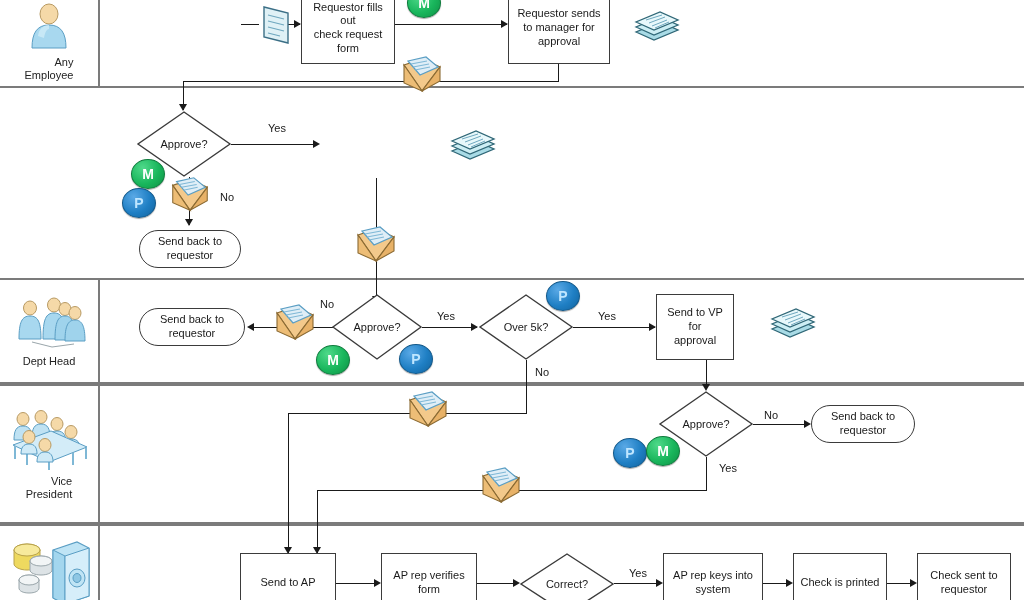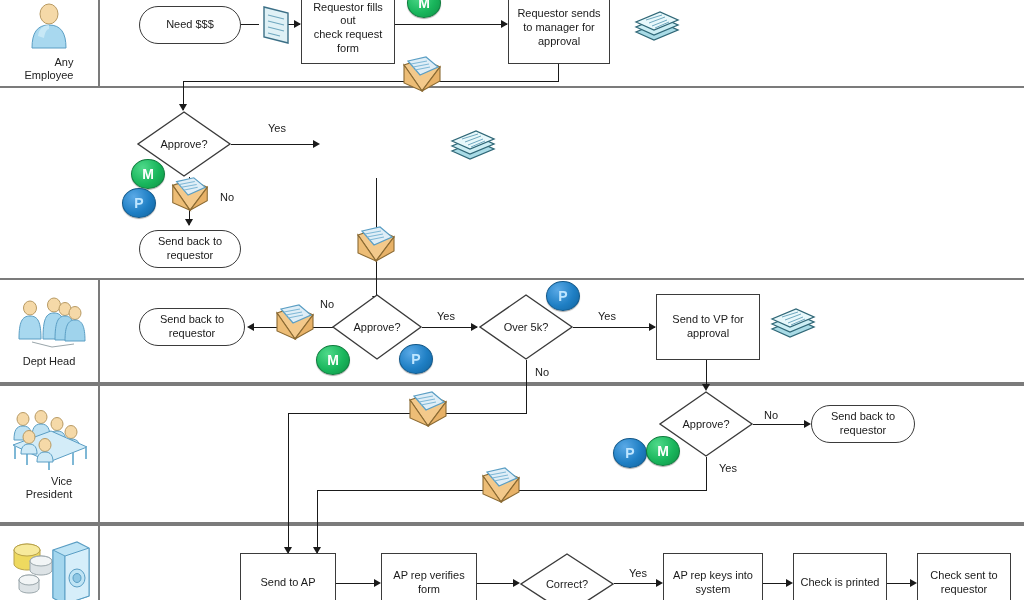--- a/index.html
+++ b/index.html
@@ -215,21 +215,20 @@
           <path d="M48 16 L60 22 L60 70 L48 64 Z" fill="#a3d6ee" stroke="#5a9ec4" stroke-width="1"></path>
           <path d="M60 22 L84 14 L84 62 L60 70 Z" fill="#d6eefa" stroke="#5a9ec4" stroke-width="1"></path>
           <ellipse cx="72" cy="44" rx="8" ry="9" fill="#bfe4f5" stroke="#5a9ec4" stroke-width="1"></ellipse>
           <ellipse cx="72" cy="44" rx="4" ry="4.5" fill="#8fc7e4" stroke="#5a9ec4" stroke-width="1"></ellipse>
         </svg>
       </span>
       <div class="lane-label"></div>
     </div>
   </div>
 
-  <div class="node terminator" style="left:139px; top:6px; width:102px; height:38px;">Need $$$</div>
 
   <span class="icon-art" style="left:256px; top:3px;">
     <svg width="40" height="44" viewBox="0 0 40 44">
       <path d="M8 4 L32 10 L32 40 L8 34 Z" fill="#dff1f6" stroke="#3b6f86" stroke-width="1.4"></path>
       <path d="M12 12 L28 16 M12 18 L28 22 M12 24 L28 28 M12 30 L24 33" stroke="#6fa8bf" stroke-width="1.2" fill="none"></path>
     </svg>
   </span>
   <div class="hline" style="left:241px; top:24px; width:18px;"></div>
   <div class="hline" style="left:288px; top:24px; width:12px;"></div>
   <div class="arrow right" style="left:294px; top:19.5px;"></div>
@@ -374,21 +373,21 @@
   </div>
 
   <div class="badge p" style="left:546px; top:281px;">
     <span>P</span>
   </div>
 
   <span class="edge-label" style="left:598px; top:310px;">Yes</span>
   <div class="hline" style="left:573px; top:327px; width:82px;"></div>
   <div class="arrow right" style="left:649px; top:322.5px;"></div>
 
-  <div class="node process" style="left:656px; top:294px; width:104px; height:66px;">Send to VP for
+  <div class="node process" style="left:656px; top:294px; width:78px; height:66px;">Send to VP for
 approval</div>
 
   <span class="icon-art" style="left:768px; top:303px;">
     <svg width="50" height="40" viewBox="0 0 50 40">
       <path d="M4 26 L22 34 L46 24 L28 16 Z" fill="#a9dbe6" stroke="#2f6777" stroke-width="1.3"></path>
       <path d="M4 21 L22 29 L46 19 L28 11 Z" fill="#cdeef4" stroke="#2f6777" stroke-width="1.3"></path>
       <path d="M4 16 L22 24 L46 14 L28 6 Z" fill="#e8f8fb" stroke="#2f6777" stroke-width="1.3"></path>
       <path d="M14 14 L30 9 M17 17 L33 11 M20 20 L35 14 M23 22 L37 16" stroke="#6fa8bf" stroke-width="1" fill="none"></path>
     </svg>
   </span>

